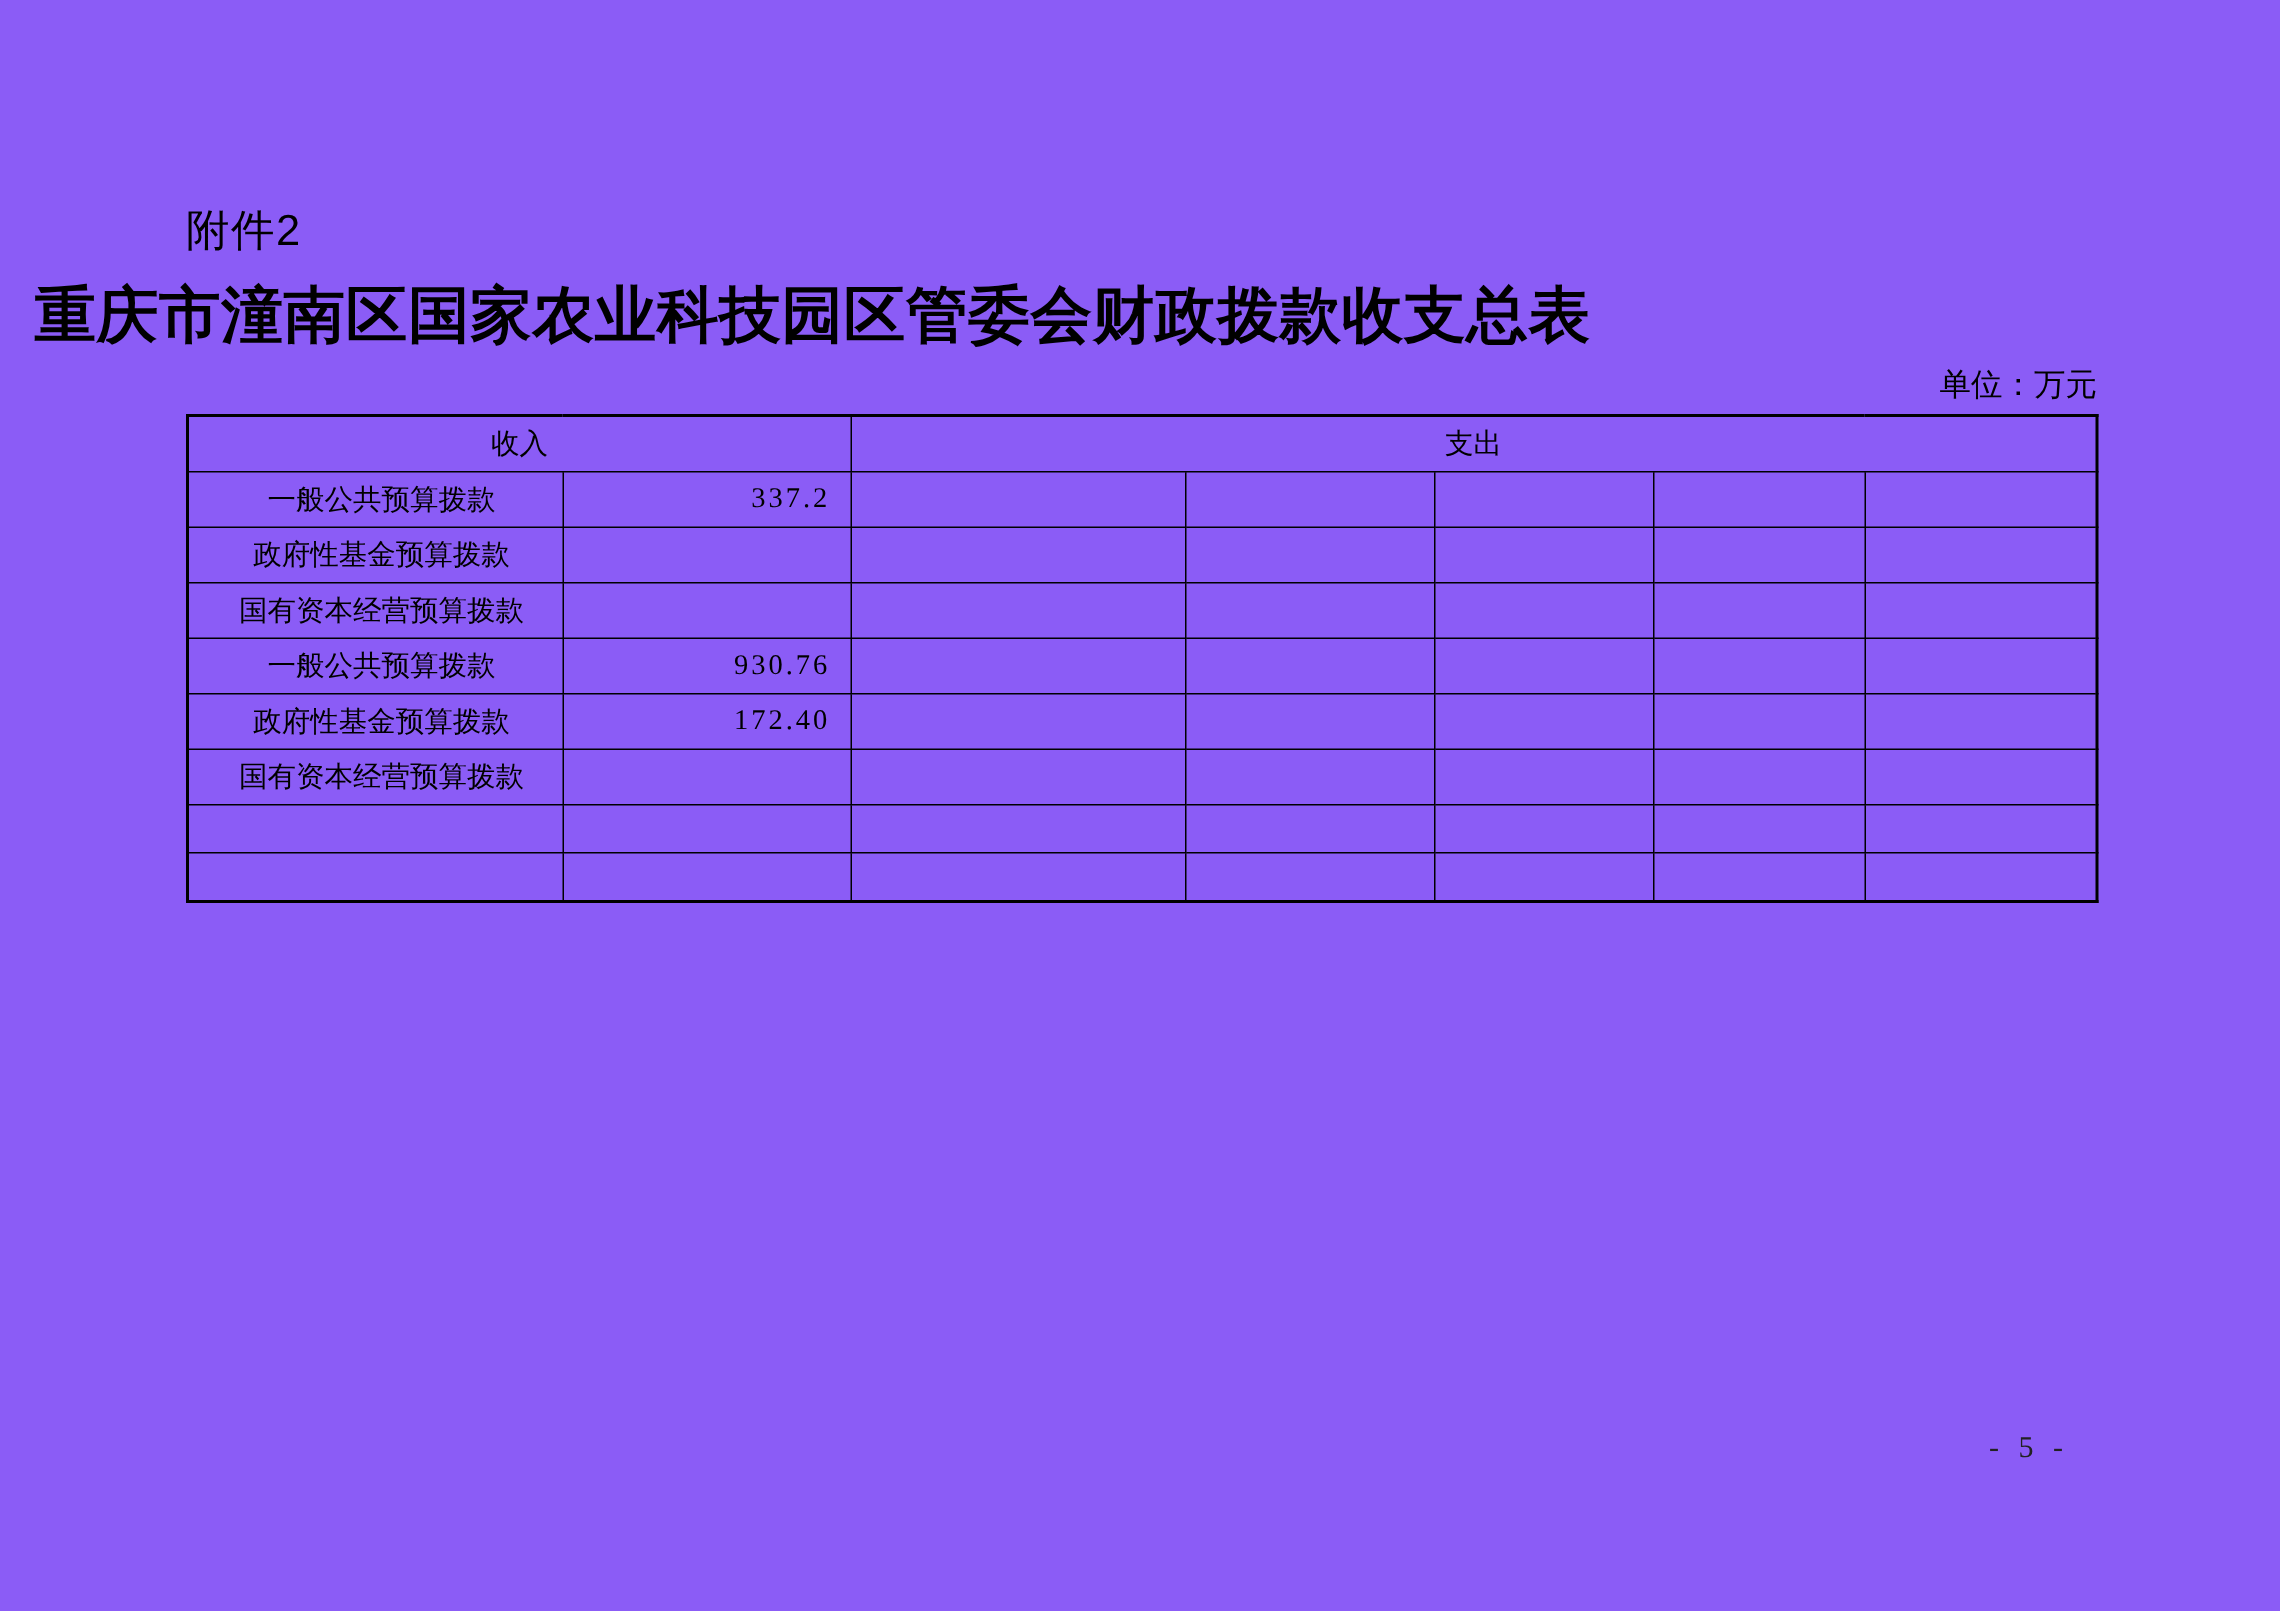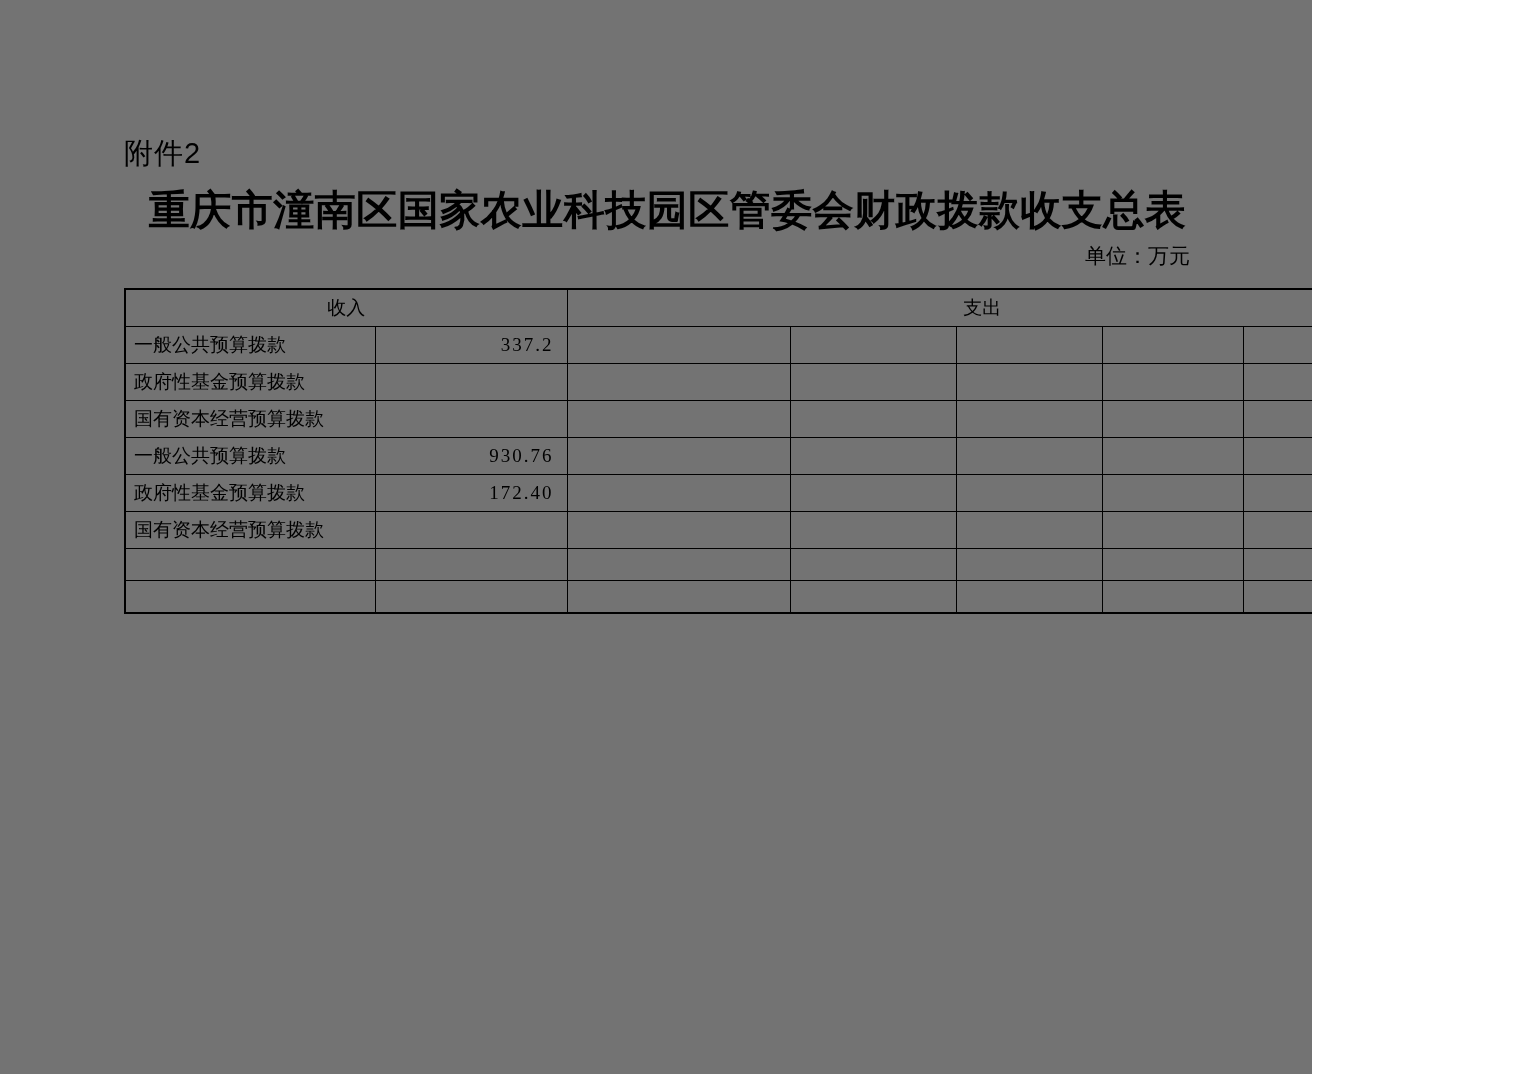--- a/index.html
+++ b/index.html
@@ -1,61 +1,61 @@
 <!DOCTYPE html>
 <html><head>
 <meta charset="utf-8">
 <style>
   html,body{margin:0;padding:0;background:#fff;}
   .page{
     position:relative;
-    width:1312px;height:1074px;
-    background:#737373;
+    width:1520px;height:1074px;
+    background:#8b5cf6;
     color:#000;
     font-family:"Liberation Serif","DejaVu Serif",serif;
     overflow:hidden;
   }
   .attachment{
     position:absolute;left:124px;top:134px;
     font-family:"Liberation Sans","DejaVu Sans",sans-serif;
     font-size:29px;letter-spacing:1px;
   }
   .title{
     position:absolute;left:0;right:0;top:183px;margin:0;
-    text-align:center;
+    text-align:left;
     font-family:"Liberation Sans","DejaVu Sans",sans-serif;
     font-weight:700;
     font-size:41px;
     letter-spacing:0.5px;
     padding-left:23px;
   }
   .unit-note{
     position:absolute;right:122px;top:242px;
     font-size:21px;
   }
   .budget-table{
-    position:absolute;left:124px;top:288px;
+    position:absolute;left:124px;top:276px;
     width:1274px;
     border-collapse:collapse;
     table-layout:fixed;
     border:2px solid #000;
   }
   .budget-table td{
     border:1px solid #000;
     font-size:19px;
     vertical-align:middle;
     overflow:hidden;
     padding:0;
   }
   .budget-table tr{height:37px;}
   .section-row{height:36px;}
   .colhead-row{height:84px;}
   .section-row td,.colhead-row td{text-align:center;}
   .colhead-row td{white-space:pre-line;line-height:27px;}
-  .l{text-align:left;padding-left:8px !important;}
+  .l{text-align:center;padding-left:8px !important;}
   .c{text-align:center;}
   .r{text-align:right;padding-right:7px !important;}
   .pr12{padding-right:13px !important;}
   .num{font-size:20px;letter-spacing:2px;}
   .page-number{
     position:absolute;left:1326px;top:954px;
     font-size:20px;letter-spacing:4px;color:#222;
   }
 </style>
 </head>

